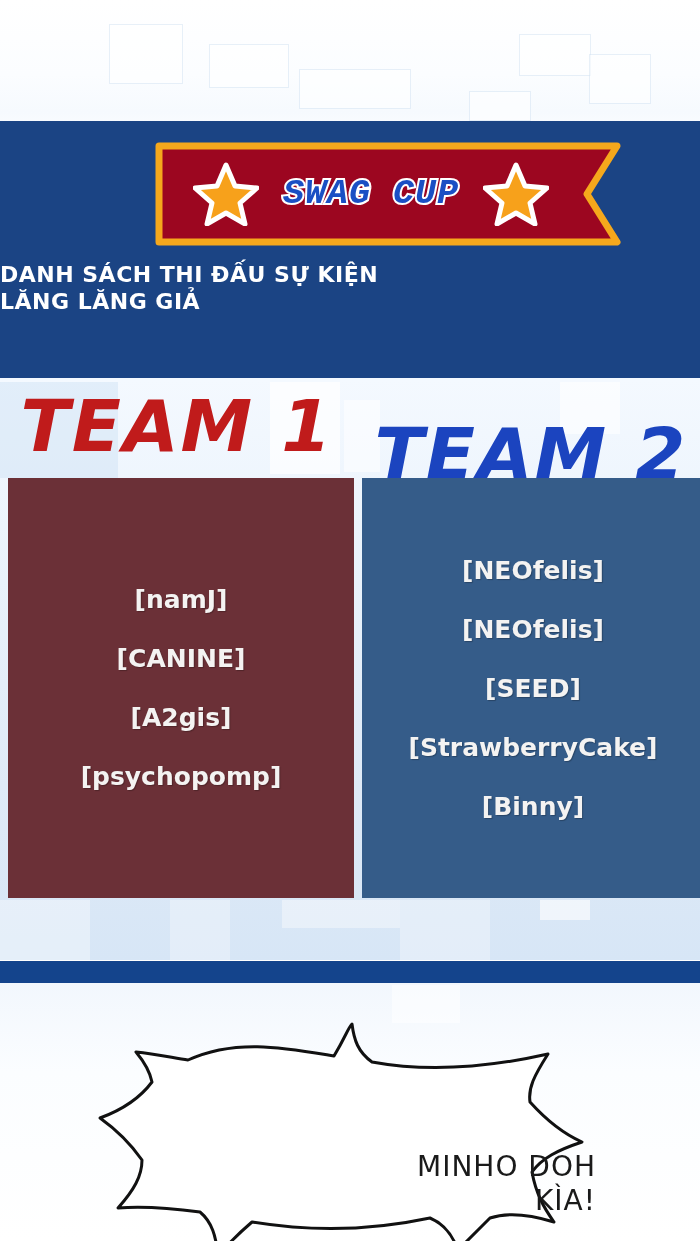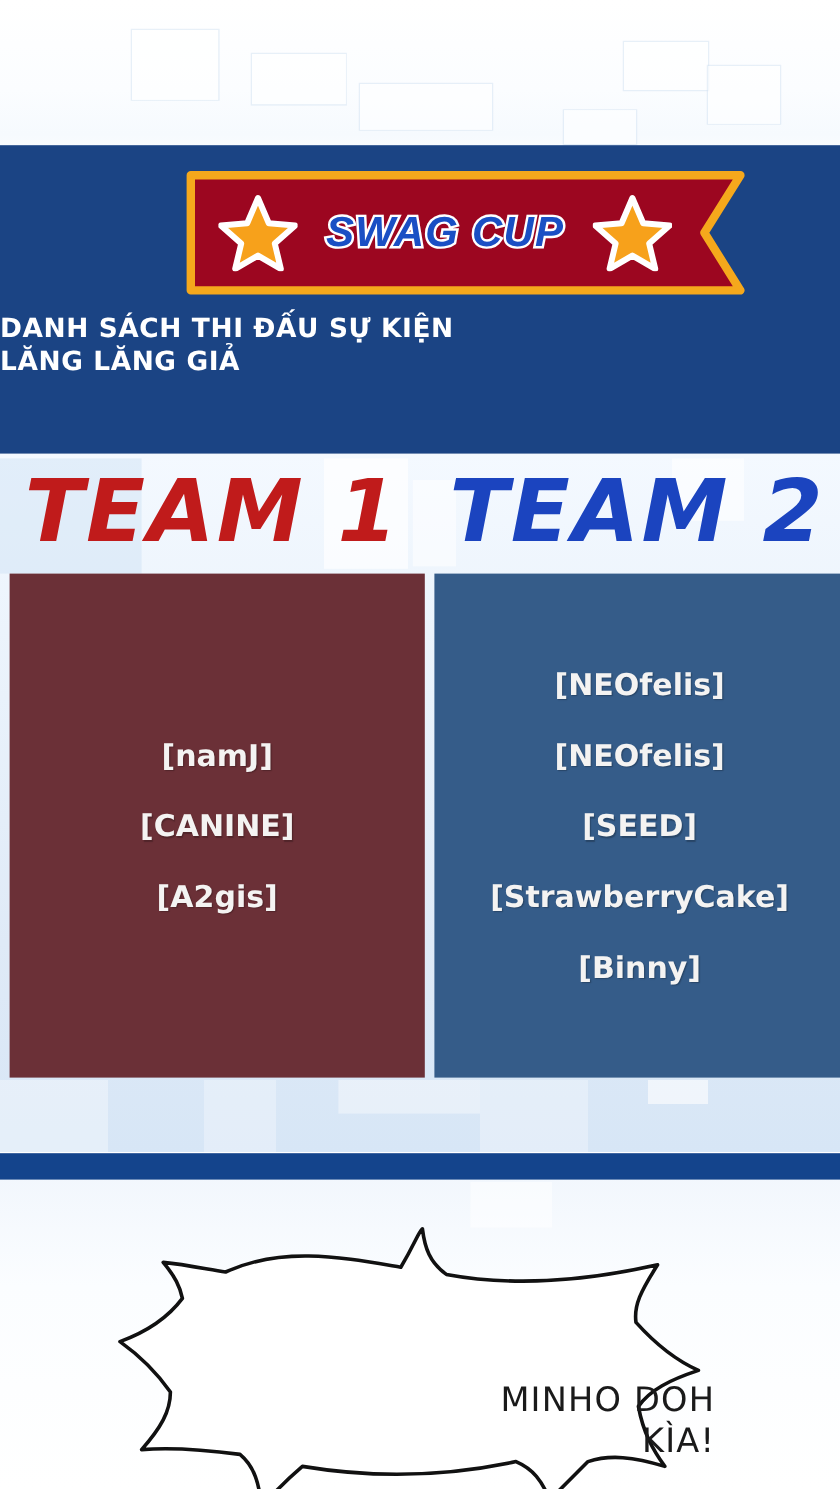--- a/index.html
+++ b/index.html
@@ -67,21 +67,21 @@
     display: flex;
     align-items: center;
     justify-content: center;
     gap: 24px;
     padding-right: 34px;
     box-sizing: border-box;
     pointer-events: none;
   }
   .star { flex: 0 0 auto; }
   .banner-title {
-    font-family: Liberation Sans, sans-serif;
+    font-family: Liberation Mono, monospace;
     font-style: italic;
     font-weight: bold;
     font-size: 35px;
     letter-spacing: 1px;
     color: #1a4fc4;
     -webkit-text-stroke: 4px #ffffff;
     paint-order: stroke fill;
     white-space: nowrap;
     text-transform: uppercase;
     font-variant: small-caps;
@@ -114,21 +114,21 @@
     top: 0;
     font-family: "DejaVu Sans", sans-serif;
     font-weight: bold;
     font-style: italic;
     font-size: 72px;
     letter-spacing: 2px;
     line-height: 72px;
     white-space: nowrap;
   }
   .team-head.one { left: 0; width: 354px; text-align: center; color: #c01b1b; }
-  .team-head.two { left: 362px; width: 338px; text-align: center; color: #1b44bf; }
+  .team-head.two { left: 362px; width: 338px; text-align: center; color: #1b44bf; margin-top: 28px; }
 
   
   .panel {
     position: absolute;
     top: 478px;
     height: 420px;
     display: flex;
     flex-direction: column;
     align-items: center;
     justify-content: center;
@@ -232,20 +232,21 @@
 
   <div class="team-heads">
     <div class="team-head one">TEAM 1</div>
     <div class="team-head two">TEAM 2</div>
   </div>
 
   <div class="panel one">
     <div class="member">[namJ]</div>
     <div class="member">[CANINE]</div>
     <div class="member">[A2gis]</div>
+    <div class="member">[psychopomp]</div>
   </div>
 
   <div class="panel two">
     <div class="member">[NEOfelis]</div>
     <div class="member">[NEOfelis]</div>
     <div class="member">[SEED]</div>
     <div class="member">[StrawberryCake]</div>
     <div class="member">[Binny]</div>
   </div>
 

